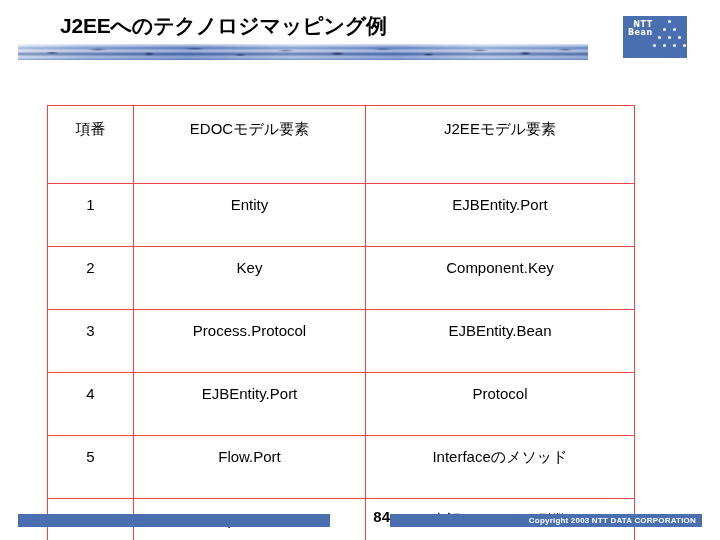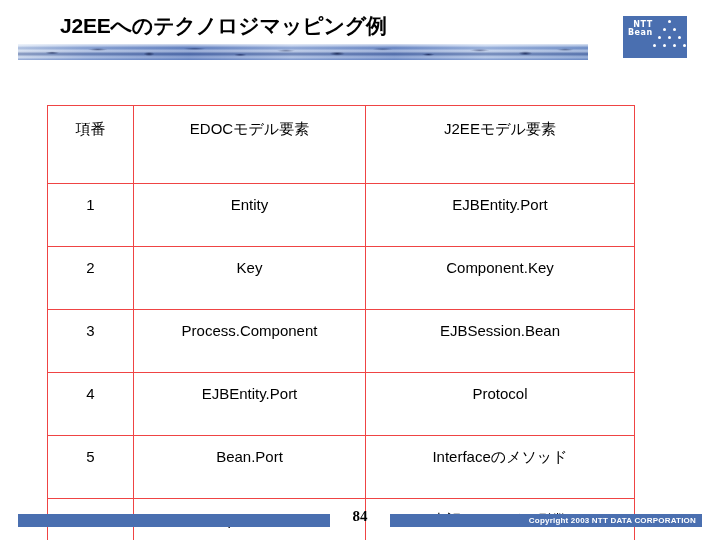--- a/index.html
+++ b/index.html
@@ -171,25 +171,24 @@
     font-weight: bold;
     letter-spacing: 0.2px;
     line-height: 11px;
     white-space: nowrap;
   }
   .page-number {
     position: absolute;
     left: 330px;
     top: 508px;
     width: 60px;
-    text-align: center;
+    text-align: right;
     font-size: 15px;
     font-weight: bold;
     color: #000000;
-    font-family: Liberation Serif, serif;
   }
 </style>
 </head>
 <body>
 
 <div class="slide">
 
   <div class="slide-title">J2EEへのテクノロジマッピング例</div>
 
   <div class="title-rule"></div>
@@ -233,31 +232,31 @@
           <td>Entity</td>
           <td>EJBEntity.Port</td>
         </tr>
         <tr>
           <td class="cell-no">2</td>
           <td>Key</td>
           <td>Component.Key</td>
         </tr>
         <tr>
           <td class="cell-no">3</td>
-          <td>Process.Component</td>
-          <td>EJBSession.Bean</td>
+          <td>Process.Protocol</td>
+          <td>EJBEntity.Bean</td>
         </tr>
         <tr>
           <td class="cell-no">4</td>
           <td>EJBEntity.Port</td>
           <td>Protocol</td>
         </tr>
         <tr>
           <td class="cell-no">5</td>
-          <td>Bean.Port</td>
+          <td>Flow.Port</td>
           <td>Interfaceのメソッド</td>
         </tr>
         <tr>
           <td class="cell-no">6</td>
           <td>Composite.Data</td>
           <td>上記メソッドの引数</td>
         </tr>
       </tbody>
     </table>
   </div>

